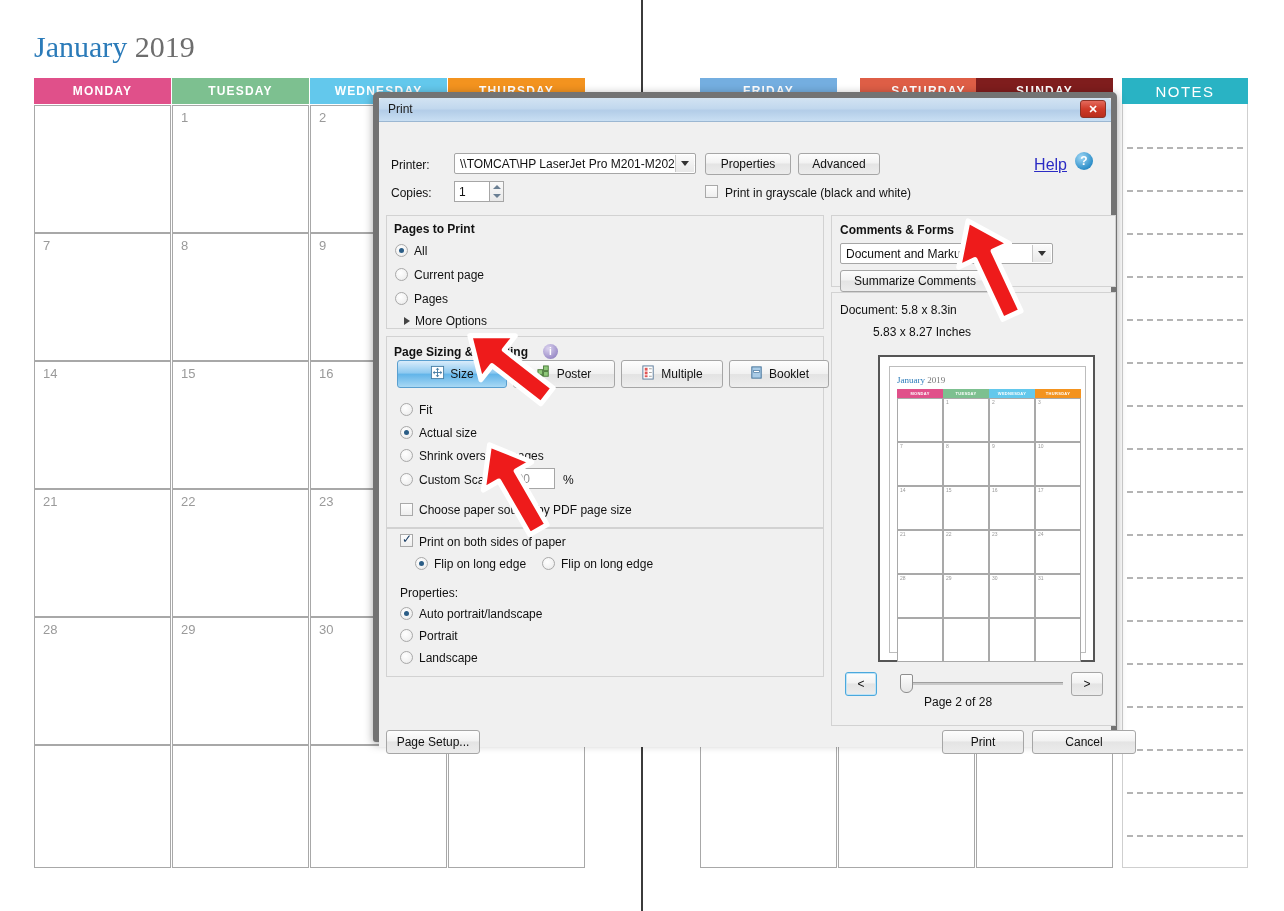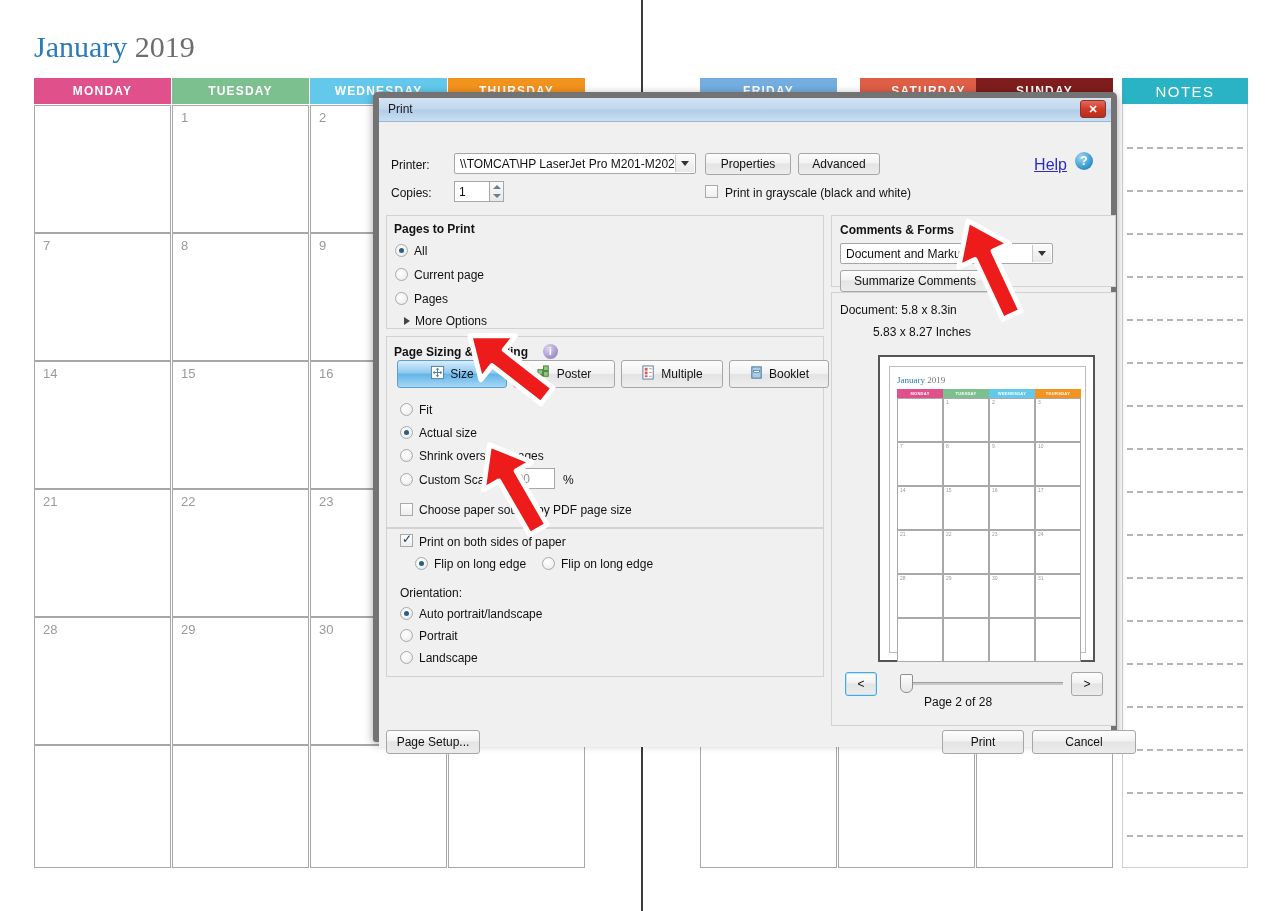--- a/index.html
+++ b/index.html
@@ -480,21 +480,21 @@
 
       <div class="checkbox on" style="left:21px; top:412px;"></div>
       <div class="lbl" style="left:40px; top:413px;">Print on both sides of paper</div>
 
       <div class="radio on" style="left:36px; top:435px;"></div>
       <div class="lbl" style="left:55px; top:435px;">Flip on long edge</div>
 
       <div class="radio" style="left:163px; top:435px;"></div>
       <div class="lbl" style="left:182px; top:435px;">Flip on long edge</div>
 
-      <div class="lbl" style="left:21px; top:464px;">Orientation:</div>
+      <div class="lbl" style="left:21px; top:464px;">Properties:</div>
 
       <div class="radio on" style="left:21px; top:485px;"></div>
       <div class="lbl" style="left:40px; top:485px;">Auto portrait/landscape</div>
 
       <div class="radio" style="left:21px; top:507px;"></div>
       <div class="lbl" style="left:40px; top:507px;">Portrait</div>
 
       <div class="radio" style="left:21px; top:529px;"></div>
       <div class="lbl" style="left:40px; top:529px;">Landscape</div>
 

